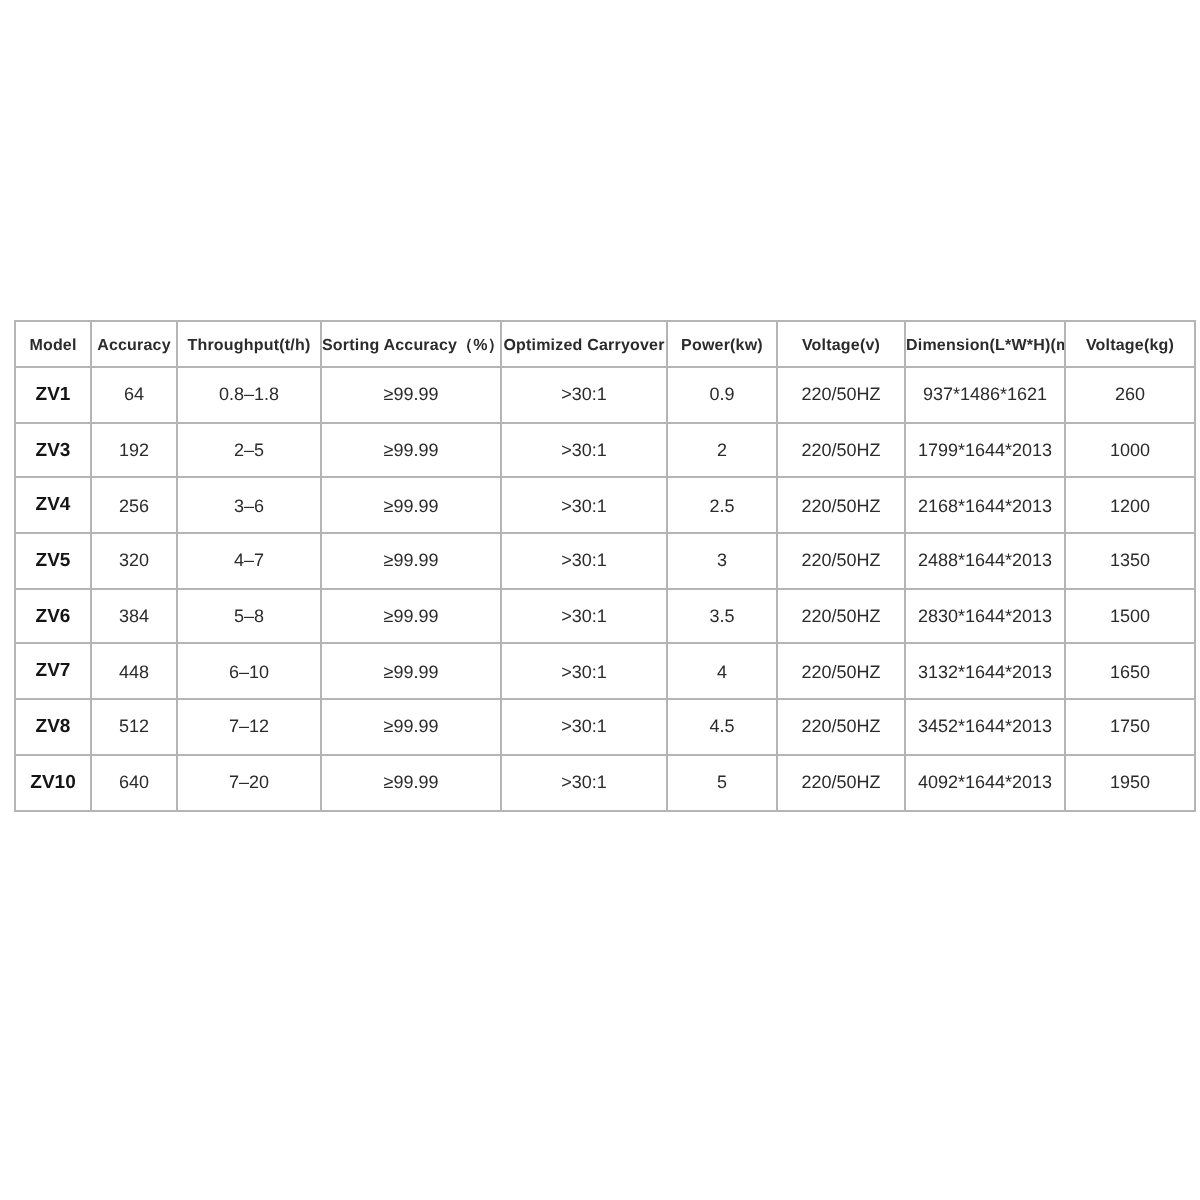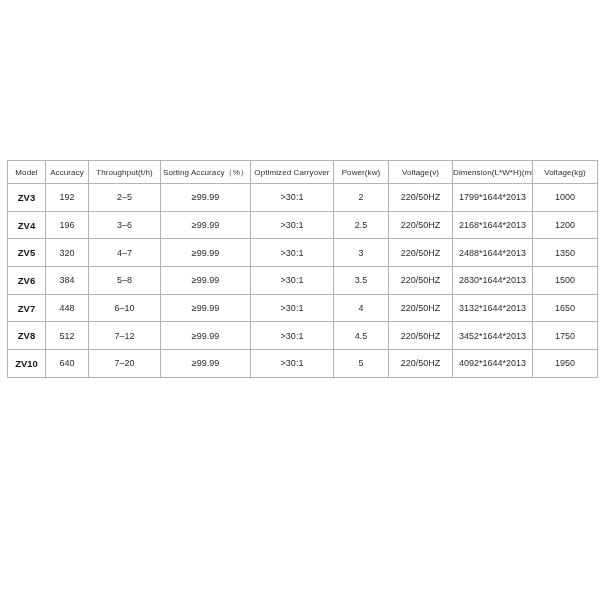--- a/index.html
+++ b/index.html
@@ -32,21 +32,21 @@
     margin: 0;
     text-align: center;
     vertical-align: middle;
     color: #2b2b2b;
     white-space: nowrap;
     overflow: hidden;
   }
   table.spec thead th {
     height: 22px;
     font-size: 8px;
-    font-weight: 400;
+    font-weight: 700;
     letter-spacing: 0.1px;
   }
   table.spec tbody td {
     height: 26.7px;
     font-size: 9px;
     font-weight: 400;
   }
   table.spec tbody td:first-child {
     font-weight: 700;
     font-size: 9.5px;
@@ -87,33 +87,44 @@
           <th>Sorting Accuracy（%）</th>
           <th>Optimized Carryover</th>
           <th>Power(kw)</th>
           <th>Voltage(v)</th>
           <th>Dimension(L*W*H)(mm)</th>
           <th>Voltage(kg)</th>
         </tr>
     </thead>
     <tbody>
         <tr>
+          <td>ZV1</td>
+          <td>64</td>
+          <td>0.8–1.8</td>
+          <td>≥99.99</td>
+          <td>&gt;30:1</td>
+          <td>0.9</td>
+          <td>220/50HZ</td>
+          <td>937*1486*1621</td>
+          <td>260</td>
+        </tr>
+        <tr>
           <td>ZV3</td>
           <td>192</td>
           <td>2–5</td>
           <td>≥99.99</td>
           <td>&gt;30:1</td>
           <td>2</td>
           <td>220/50HZ</td>
           <td>1799*1644*2013</td>
           <td>1000</td>
         </tr>
         <tr>
           <td>ZV4</td>
-          <td>196</td>
+          <td>256</td>
           <td>3–6</td>
           <td>≥99.99</td>
           <td>&gt;30:1</td>
           <td>2.5</td>
           <td>220/50HZ</td>
           <td>2168*1644*2013</td>
           <td>1200</td>
         </tr>
         <tr>
           <td>ZV5</td>

